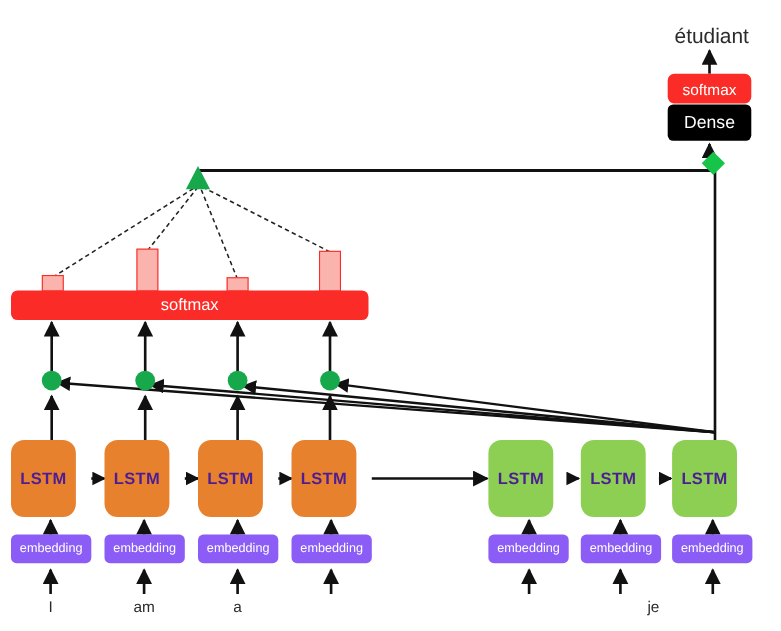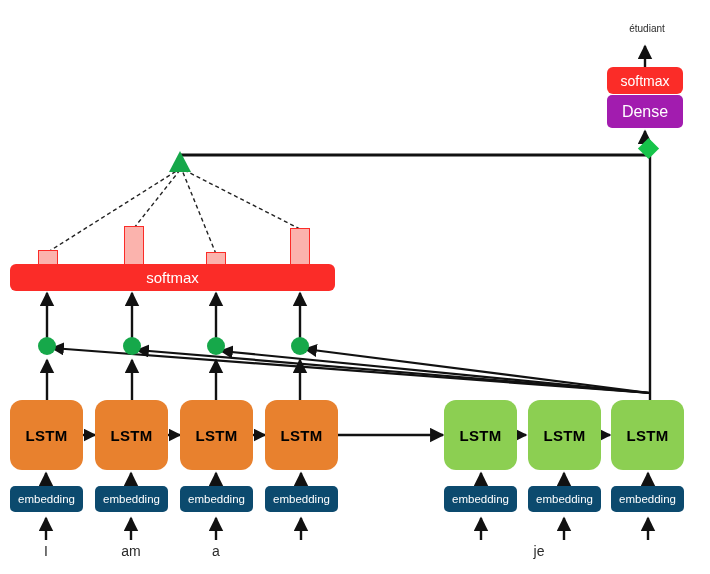--- a/index.html
+++ b/index.html
@@ -2,44 +2,44 @@
 <html><head>
 <meta charset="utf-8">
 <style>
   html,body{margin:0;padding:0;background:#ffffff;}
   body{width:710px;height:574px;font-family:"Liberation Sans",sans-serif;}
   #stage{position:relative;width:710px;height:574px;overflow:hidden;background:#fff;}
   #wires{position:absolute;left:0;top:0;width:710px;height:574px;pointer-events:none;}
 
   .node{position:absolute;box-sizing:border-box;display:flex;align-items:center;justify-content:center;}
 
-  .lstm{width:73px;height:70px;border-radius:12px;color:#000000;font-weight:bold;font-size:15px;letter-spacing:.3px;}
+  .lstm{width:59px;height:70px;border-radius:12px;color:#4c1d95;font-weight:bold;font-size:15px;letter-spacing:.3px;}
   .lstm.enc{background:#e8812e;}
   .lstm.dec{background:#8ccf52;}
 
-  .emb{width:73px;height:26px;border-radius:5px;background:#0c4a6e;color:#ffffff;font-size:11.5px;}
+  .emb{width:73px;height:26px;border-radius:5px;background:#8b5cf6;color:#ffffff;font-size:11.5px;}
 
   .word{position:absolute;font-size:14px;color:#2b2b2b;text-align:center;width:110px;}
 
   .sm-bar{position:absolute;left:10px;top:264px;width:325px;height:27px;border-radius:6px;background:#fb2c28;
           color:#ffffff;font-size:15px;display:flex;align-items:center;justify-content:center;}
 
   .attbar{position:absolute;background:#fbb3ad;border:1.5px solid #fb2c28;box-sizing:border-box;}
 
   .sm-top{position:absolute;left:607px;top:67px;width:76px;height:27px;border-radius:6px;background:#fb2c28;
           color:#fff;font-size:14px;display:flex;align-items:center;justify-content:center;}
-  .dense{position:absolute;left:607px;top:95px;width:76px;height:33px;border-radius:5px;background:#a21caf;
+  .dense{position:absolute;left:607px;top:95px;width:76px;height:33px;border-radius:5px;background:#000000;
           color:#fff;font-size:16px;display:flex;align-items:center;justify-content:center;}
 
   .dot{position:absolute;width:18px;height:18px;border-radius:50%;background:#16a84a;}
   .tri{position:absolute;width:0;height:0;border-left:11px solid transparent;border-right:11px solid transparent;
        border-bottom:21px solid #16a84a;}
   .diamond{position:absolute;width:15px;height:15px;background:#16c44a;transform:rotate(45deg);}
 
-  .outword{position:absolute;left:592px;top:23px;width:110px;text-align:center;font-size:10px;color:#2b2b2b;}
+  .outword{position:absolute;left:592px;top:23px;width:110px;text-align:center;font-size:19px;color:#2b2b2b;}
 </style>
 </head>
 <body>
 
 <div id="stage">
 
   <svg id="wires" viewBox="0 0 710 574">
     <defs>
       <marker id="ah" markerWidth="7" markerHeight="7" refX="5.4" refY="3" orient="auto">
         <path d="M0,0 L6,3 L0,6 z" fill="#111"></path>
@@ -153,15 +153,15 @@
 
   <div class="node lstm dec" style="left:444px;top:400px;">LSTM</div>
   <div class="node lstm dec" style="left:528px;top:400px;">LSTM</div>
   <div class="node lstm dec" style="left:611px;top:400px;">LSTM</div>
 
   <div class="node emb" style="left:444px;top:486px;">embedding</div>
   <div class="node emb" style="left:528px;top:486px;">embedding</div>
   <div class="node emb" style="left:611px;top:486px;">embedding</div>
 
   <div class="word" style="left:426px;top:543px;margin-top:48px;">&lt;sos&gt;</div>
-  <div class="word" style="left:484px;top:543px;">je</div>
+  <div class="word" style="left:539px;top:543px;">je</div>
 
 </div>
 
 </body></html>

